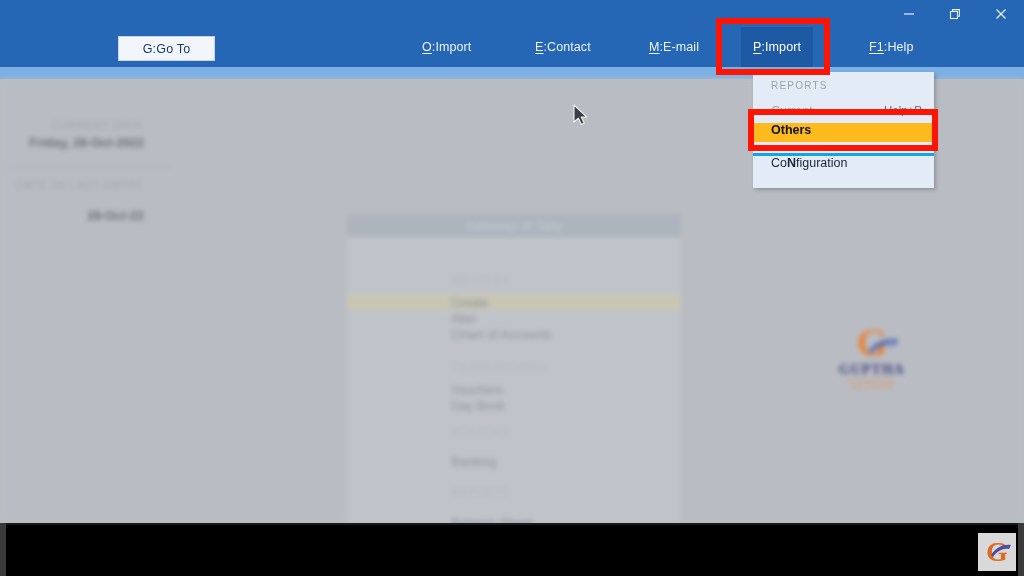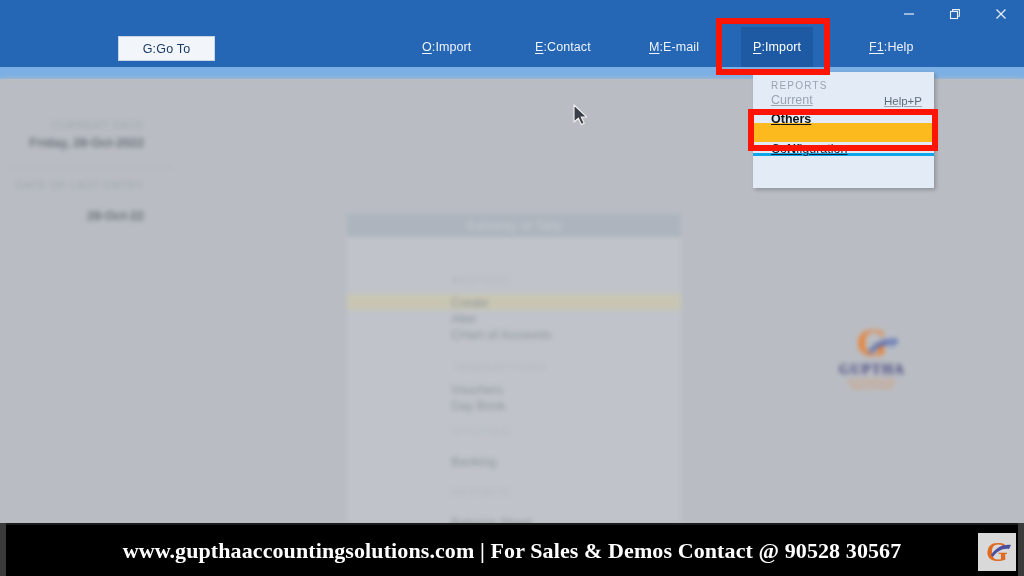--- a/index.html
+++ b/index.html
@@ -135,23 +135,23 @@
     position: absolute; left: 753px; top: 72px; width: 181px; height: 116px;
     background: #e3ecf6;
     box-shadow: 2px 2px 4px rgba(0,0,0,.22);
   }
   .dd-hdr {
     position: absolute; left: 18px; top: 8px;
     font-size: 10px; color: #9aa4b0; letter-spacing: 1.2px;
   }
   .dd-row {
     position: absolute; left: 0; width: 181px; height: 19px;
-    display: flex; align-items: flex-end;
+    display: flex; align-items: flex-start;
     padding: 0 12px 16px 18px;
-    font-size: 12.5px; color: #16253a; text-decoration: underline;
+    font-size: 12.5px; color: #16253a;
   }
   .dd-row.sep { border-top: 3px solid #0ea5e9; }
   .dd-row .lbl { flex: 1; white-space: nowrap; }
   .dd-row .sc { color: #5d6a79; font-size: 11.5px; }
   .dd-row.hl { background: #fcba1e; color: #111; font-weight: bold; }
   .dd-row .cap { font-weight: bold; }
 
   
   .dd-row.obscured { color: #9aa5b2; }
 
@@ -316,21 +316,20 @@
   </div>
 
   <div class="redbox" id="redbox-print"></div>
   <div class="redbox" id="redbox-others"></div>
 
   <svg class="cursor" width="18" height="24" viewBox="0 0 18 24" style="left: 572px; top: 104px;">
     <path d="M2 1 L2 18 L6.4 14.2 L9.4 20.6 L12.2 19.2 L9.2 13.1 L14.6 12.9 Z" fill="#3a3f47" stroke="#f2f2f2" stroke-width="1.1" stroke-linejoin="round"></path>
   </svg>
 
   <div class="banner">
-    <div class="banner-txt">www.gupthaaccountingsolutions.com | For Sales &amp; Demos Contact @ 90528 30567</div>
     <div class="banner-logo">
       <span class="bg">G</span>
       <svg width="22" height="16" viewBox="0 0 22 16" style="position:absolute; right:4px; top:10px;">
         <path d="M1 12 C6 4 14 1 21 2 L19 6 C13 5 7 8 3 14 Z" fill="#4b4f9e"></path>
       </svg>
     </div>
   </div>
   <div class="banner-edge-l"></div>
   <div class="banner-edge-r"></div>
 

